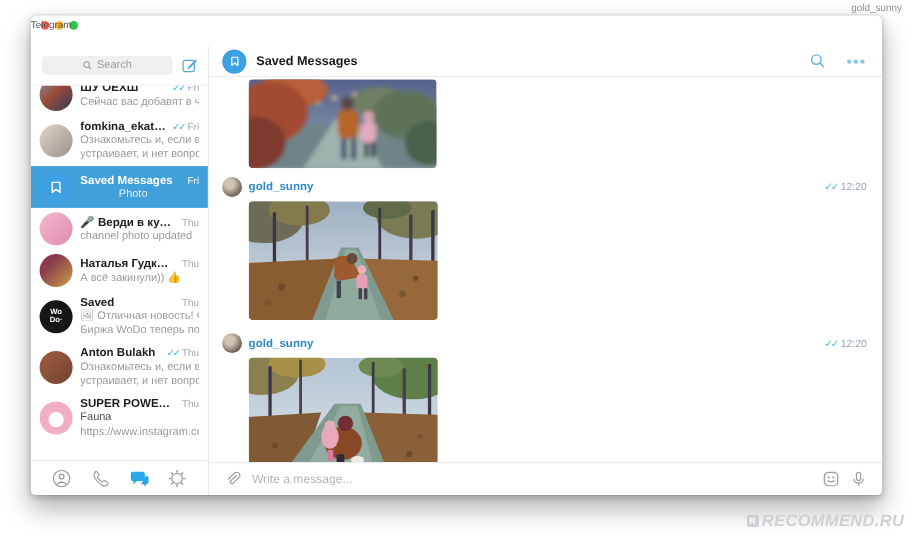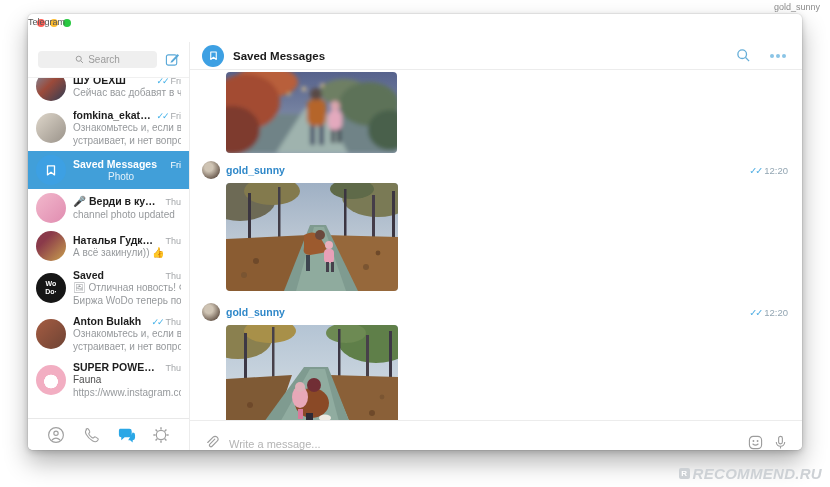--- a/index.html
+++ b/index.html
@@ -72,21 +72,21 @@
   .msg-head { display:flex; align-items:center; margin:8px 0 4px; }
   .msg-avatar { width:18px; height:18px; border-radius:50%; margin-right:6px; flex:0 0 auto;
     background:radial-gradient(circle at 38% 35%, #cfc4b4 0 25%, #6a5a4e 75%); }
   .msg-sender { font-size:10.5px; font-weight:bold; color:#2f88c9; cursor:pointer; }
   .msg-meta { margin-left:auto; font-size:9.5px; color:#92a5b2; }
   .msg-meta .check { color:#55b0e4; letter-spacing:-2px; margin-right:3px; }
   .photo { border-radius:4px; overflow:hidden; margin-left:24px; line-height:0; cursor:pointer; }
   .photo svg { display:block; }
   .photo.first { margin-top:1px; }
 
-  .composer { height:30px; flex:0 0 auto; border-top:1px solid #ececec; display:flex; align-items:flex-end; gap:10px; padding:0 14px; }
+  .composer { height:30px; flex:0 0 auto; border-top:1px solid #ececec; display:flex; align-items:center; gap:10px; padding:12px 14px; }
   .composer .icon { color:#9d9d9d; display:flex; align-items:center; cursor:pointer; }
   .composer input { flex:1; border:none; outline:none; font-size:11px; font-family:"Liberation Sans",sans-serif; color:#333; background:transparent; }
   .composer input::placeholder { color:#b4b4b4; }
 
   .watermark { position:absolute; right:8px; bottom:5px; display:flex; align-items:center; gap:3px; }
   .wm-badge { width:11px; height:11px; border-radius:2px; background:#cdd1d5; color:#fff; font-size:8px; font-weight:bold; display:flex; align-items:center; justify-content:center; }
   .wm-text { font-size:15px; font-weight:bold; font-style:italic; color:#cdd1d5; letter-spacing:.3px; }
 </style>
 </head>
 <body>

